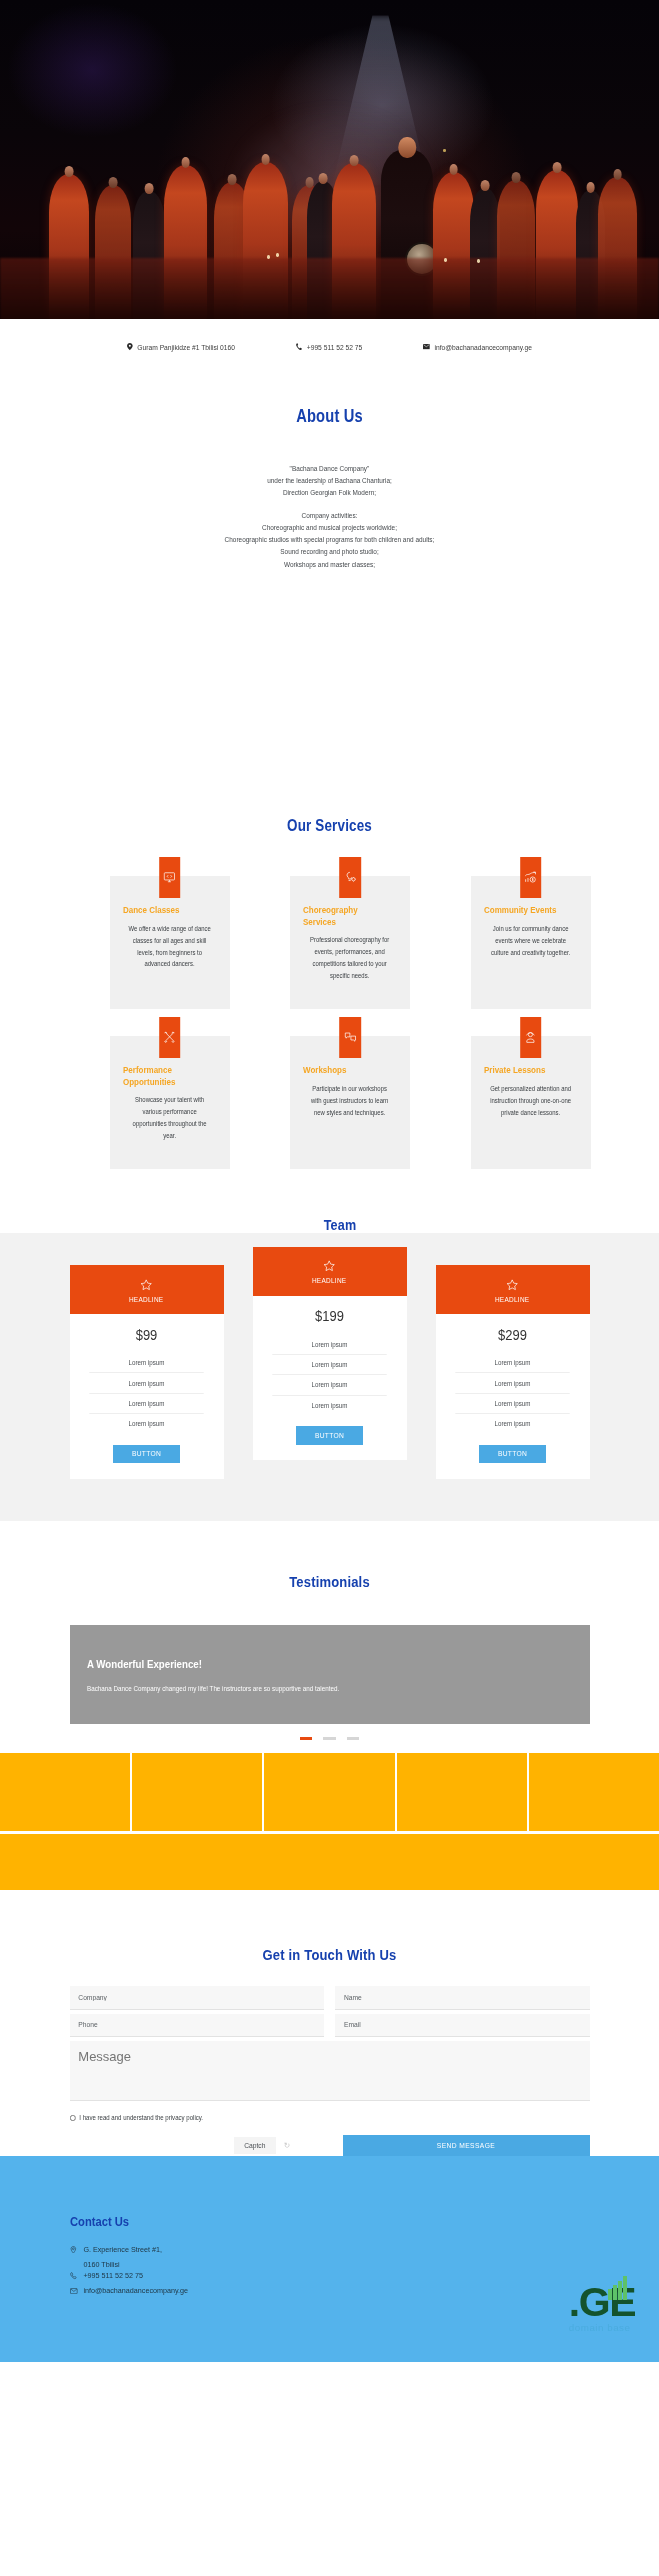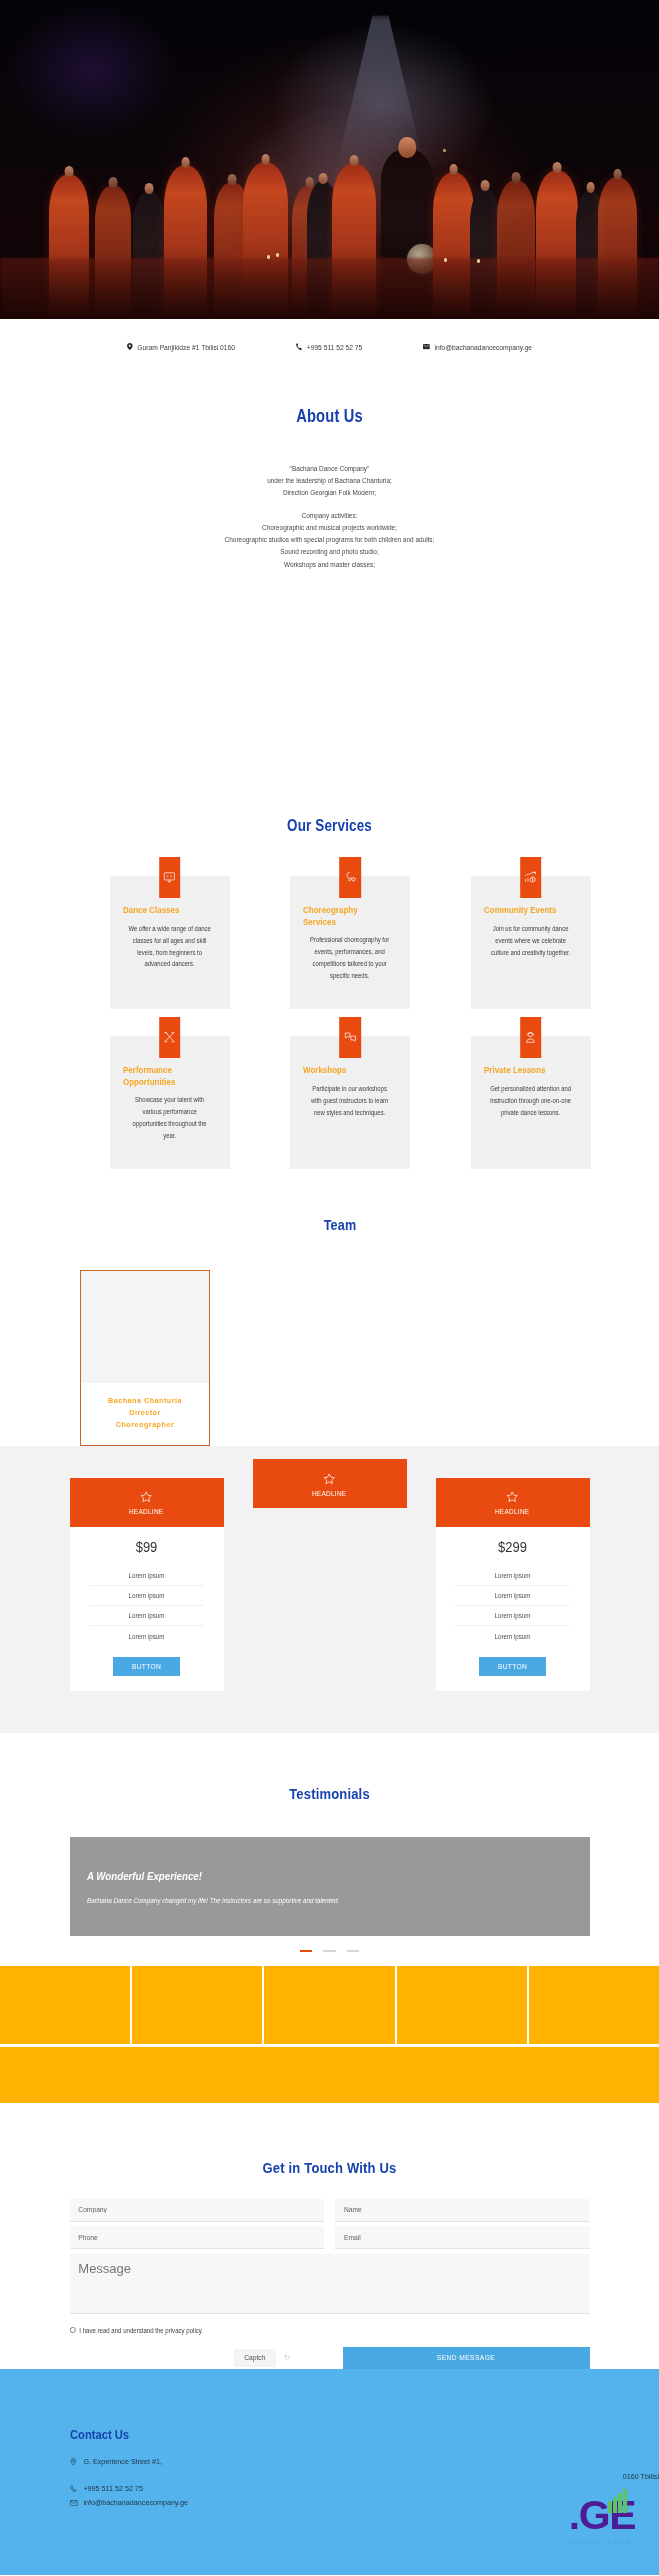--- a/index.html
+++ b/index.html
@@ -184,21 +184,20 @@
     font-size: 6.7px; padding: 5.7px 18.5px; cursor: pointer;
     font-family: "Liberation Sans", sans-serif; letter-spacing: 0.3px;
   }
 
   
   .testi { width: 659px; background: #fff; padding-top: 52px; }
   .testi-box {
     width: 520px; margin: 34px auto 0;
     background: #999999; color: #fff;
     padding: 33px 17.5px 29px;
-    font-style: italic;
   }
   .testi-h {
     font-size: 11.3px; font-weight: 700; margin-bottom: 13.4px;
     font-family: "Liberation Sans Narrow", "Liberation Sans", sans-serif;
     transform: scaleX(.86); transform-origin: left center;
   }
   .testi-q { font-size: 6.7px; line-height: 1.75; transform: scaleX(.94); transform-origin: left center; }
   .testi-dots { width: 520px; margin: 13.4px auto 0; display: flex; justify-content: center; gap: 11.3px; }
   .tdot { width: 12.4px; height: 2.6px; background: #d6d6d6; cursor: pointer; }
   .tdot.active { background: #e84a10; }
@@ -244,25 +243,25 @@
     width: 659px; height: 206px; background: #54b3ec;
     position: relative; padding: 58px 0 0 70px;
   }
   .footer h3 {
     color: #1641ae; font-size: 13px; font-weight: 700; margin-bottom: 15.5px;
     font-family: "Liberation Sans Narrow", "Liberation Sans", sans-serif;
     transform: scaleX(.86); transform-origin: left center;
   }
   .f-line { display: flex; align-items: flex-start; gap: 5.7px; font-size: 7.2px; color: #1e3442; line-height: 1.5; margin-bottom: 2.6px; }
   .f-line .ficon { width: 7.7px; flex: 0 0 7.7px; margin-top: 1px; }
-  .f-sub { margin-left: 13.4px; font-size: 7.2px; color: #1e3442; margin-bottom: 2.6px; text-align: right; }
+  .f-sub { margin-left: 13.4px; font-size: 7.2px; color: #1e3442; margin-bottom: 2.6px; }
   .f-link { color: #1e3442; text-decoration: none; }
 
   .ge-logo { position: absolute; right: 24px; bottom: 29px; text-align: left; }
-  .ge-mark { font-size: 41px; font-weight: 700; color: #4c1d95; letter-spacing: -1.5px; line-height: .9; position: relative; }
+  .ge-mark { font-size: 41px; font-weight: 700; color: #14532d; letter-spacing: -1.5px; line-height: .9; position: relative; }
   .ge-bars { position: absolute; right: 8.2px; top: -8.2px; display: flex; gap: 1.5px; align-items: flex-end; }
   .ge-bars i { display: block; width: 3.6px; background: #5ec269; }
   .ge-sub { font-size: 9.8px; color: #4aacdf; letter-spacing: 0.5px; margin-top: 1px; }
 </style>
 </head>
 <body>
 
 <div class="hero">
   <div class="hero-stage"></div>
   <div class="hero-beam"></div>
@@ -448,30 +447,20 @@
       </div>
       <div class="svc-title">Private Lessons</div>
       <div class="svc-desc">Get personalized attention and instruction through one-on-one private dance lessons.</div>
     </div>
 
   </div>
 </section>
 
 <section class="team">
   <h2 class="sec-title h-team">Team</h2>
-  <div class="team-grid">
-    <div class="team-card">
-      <div class="team-photo"></div>
-      <div class="team-info">
-        <div>Bachana Chanturia</div>
-        <div>Director</div>
-        <div>Choreographer</div>
-      </div>
-    </div>
-  </div>
 </section>
 
 <section class="pricing">
   <div class="price-row">
 
     <div class="price-col">
       <div class="price-head">
         <svg class="star" width="12.4" height="12" viewBox="0 0 24 23" fill="none" stroke="#fff" stroke-width="1.4">
             <path d="M12 1.6l3 6.3 6.9.9-5 4.8 1.3 6.8L12 17.1 5.8 20.4 7.1 13.6l-5-4.8 6.9-.9z"></path>
           </svg>
@@ -486,20 +475,28 @@
         <button class="price-btn">BUTTON</button>
       </div>
     </div>
 
     <div class="price-col featured">
       <div class="price-head">
         <svg class="star" width="12.4" height="12" viewBox="0 0 24 23" fill="none" stroke="#fff" stroke-width="1.4">
             <path d="M12 1.6l3 6.3 6.9.9-5 4.8 1.3 6.8L12 17.1 5.8 20.4 7.1 13.6l-5-4.8 6.9-.9z"></path>
           </svg>
         <span class="hl">HEADLINE</span>
+      </div>
+      <div class="price-body">
+        <div class="price-amount">$199</div>
+        <div class="price-feat">Lorem ipsum</div>
+        <div class="price-feat">Lorem ipsum</div>
+        <div class="price-feat">Lorem ipsum</div>
+        <div class="price-feat">Lorem ipsum</div>
+        <button class="price-btn">BUTTON</button>
       </div>
     </div>
 
     <div class="price-col">
       <div class="price-head">
         <svg class="star" width="12.4" height="12" viewBox="0 0 24 23" fill="none" stroke="#fff" stroke-width="1.4">
             <path d="M12 1.6l3 6.3 6.9.9-5 4.8 1.3 6.8L12 17.1 5.8 20.4 7.1 13.6l-5-4.8 6.9-.9z"></path>
           </svg>
         <span class="hl">HEADLINE</span>
       </div>

